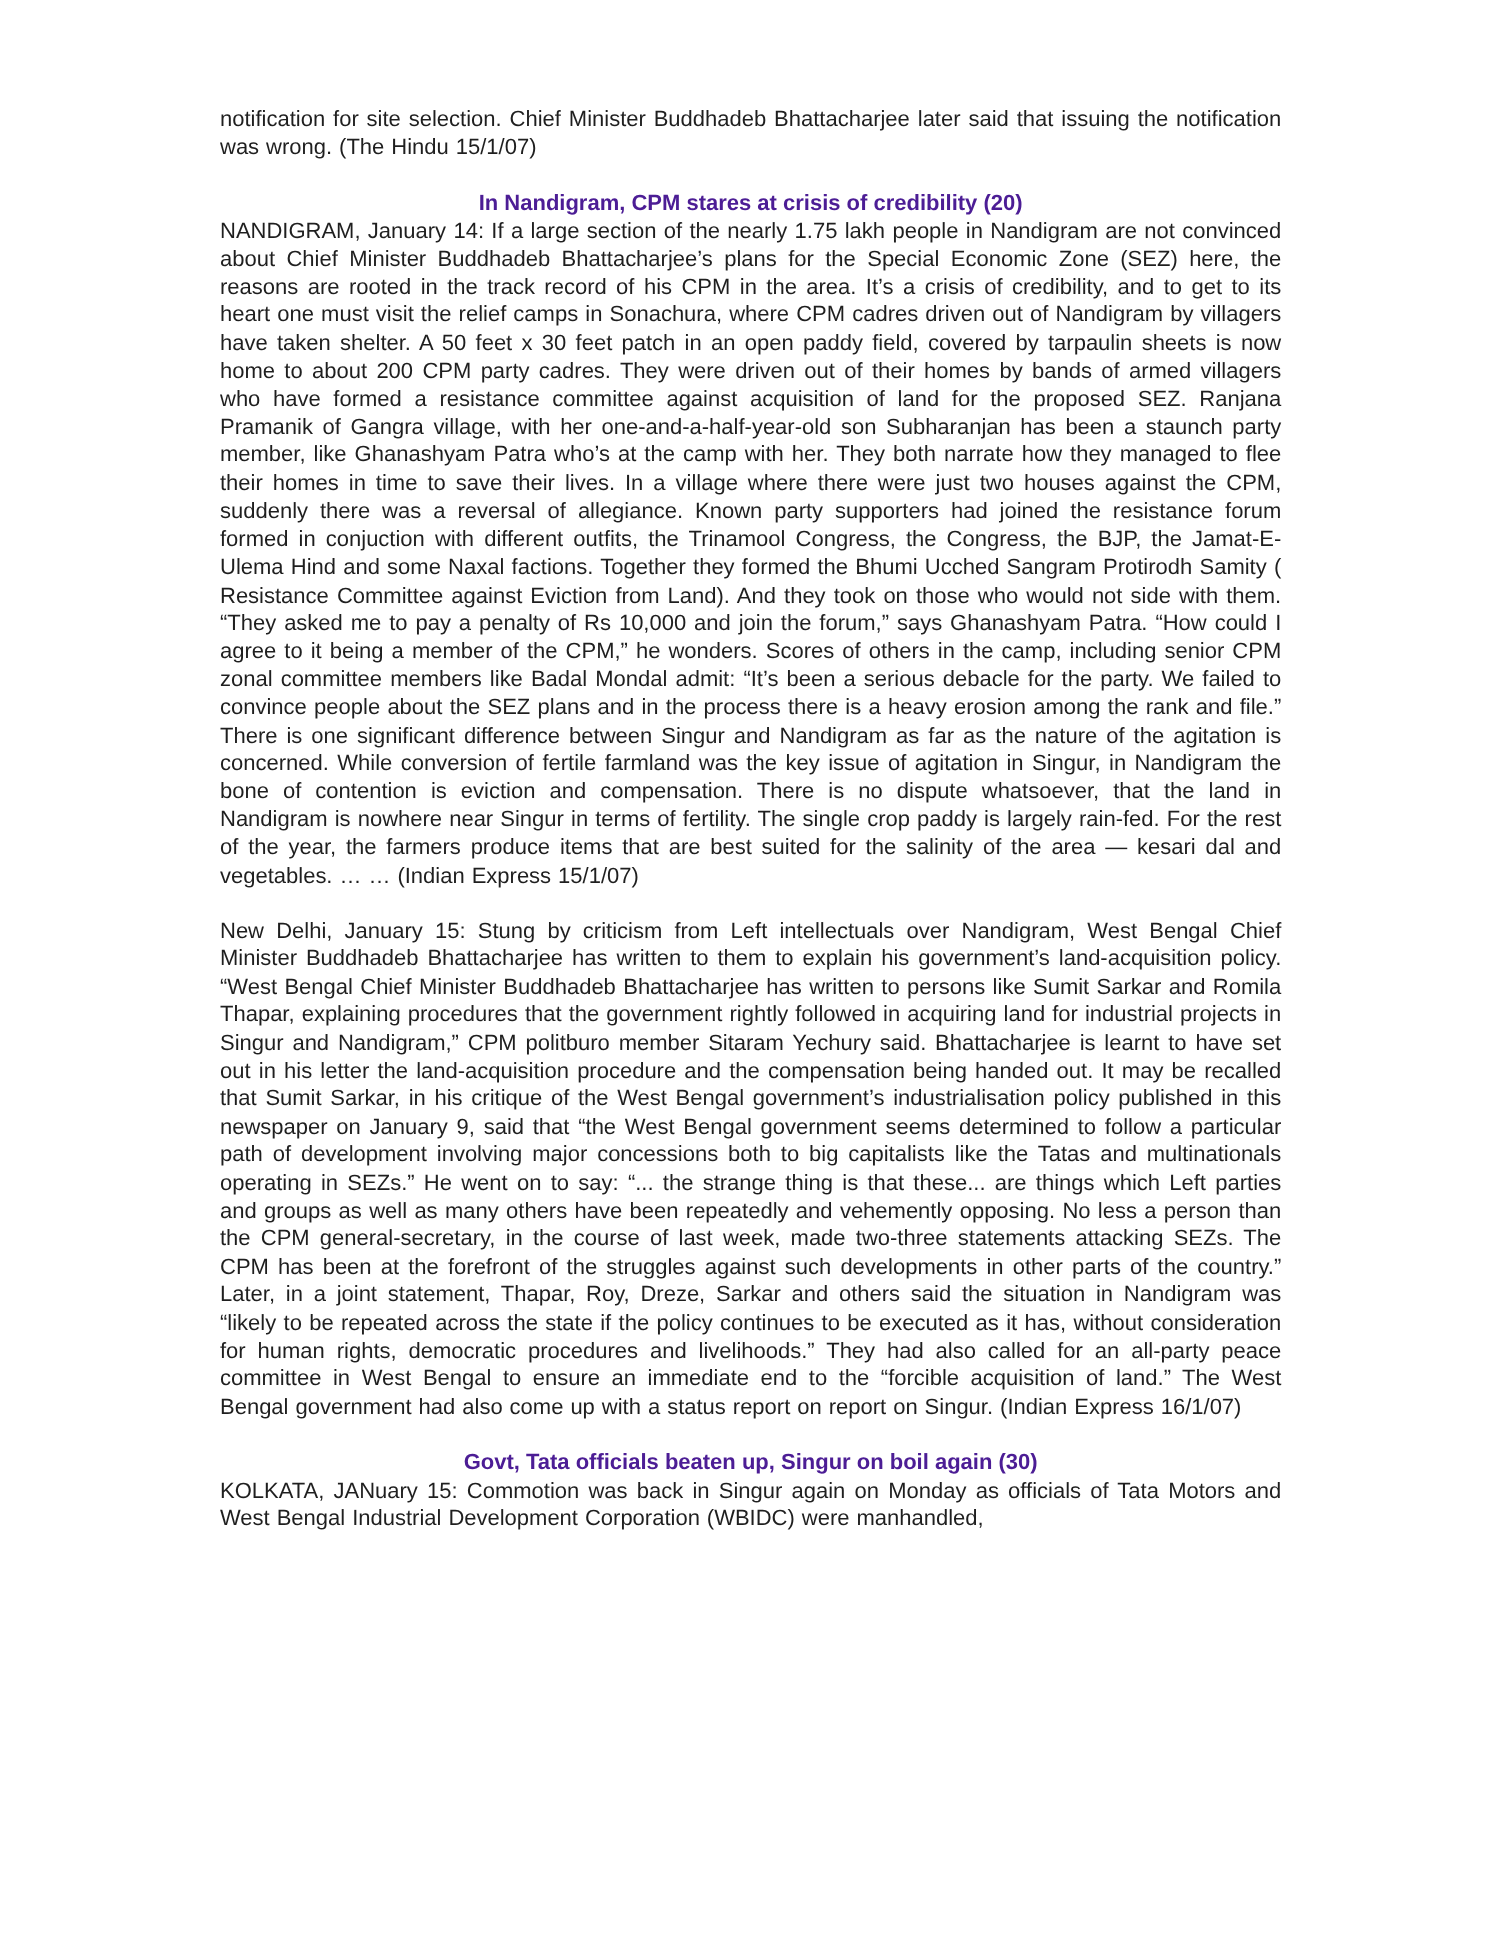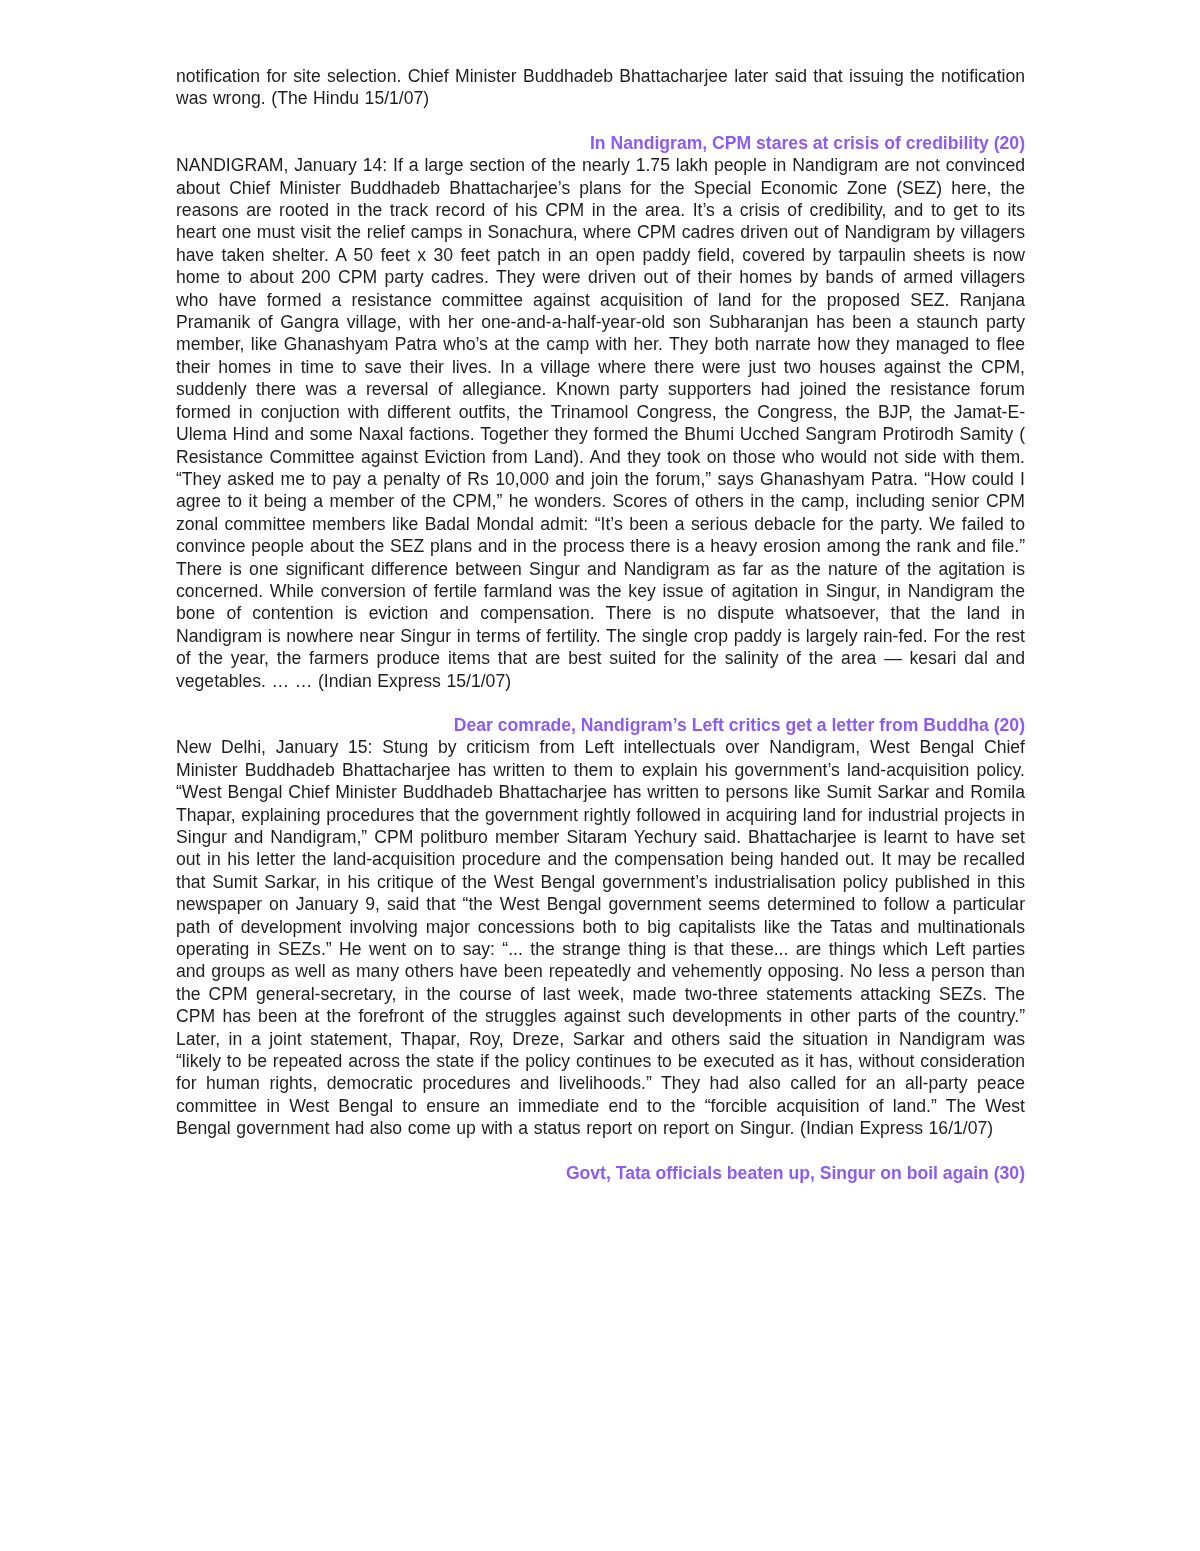--- a/index.html
+++ b/index.html
@@ -10,59 +10,59 @@
   body {
     width: 1200px;
     height: 1551px;
     overflow: hidden;
     position: relative;
   }
   .page {
     box-sizing: border-box;
     width: 1200px;
     height: 1551px;
-    padding: 65px 175px 0 176px;
+    padding: 84px 175px 0 176px;
     background: #ffffff;
     font-family: "Liberation Sans", "DejaVu Sans", sans-serif;
     font-size: 17.6px;
     line-height: 22.4px;
     color: #1f1f1f;
     text-align: justify;
   }
   .page p {
     margin: 0;
     text-align: justify;
     word-spacing: 0.04em;
   }
   .article {
     margin-top: 22px;
   }
   .article h2 {
     margin: 0;
     font-size: 17.6px;
     line-height: 22.4px;
     font-weight: bold;
-    color: #8b5cf6;
-    text-align: right;
+    color: #4c1d95;
+    text-align: center;
   }
 </style>
 </head>
 <body>
 
 <div class="page">
 
   <p>notification for site selection. Chief Minister Buddhadeb Bhattacharjee later said that issuing the notification was wrong. (The Hindu 15/1/07)</p>
 
   <section class="article">
     <h2>In Nandigram, CPM stares at crisis of credibility (20)</h2>
     <p>NANDIGRAM, January 14: If a large section of the nearly 1.75 lakh people in Nandigram are not convinced about Chief Minister Buddhadeb Bhattacharjee’s plans for the Special Economic Zone (SEZ) here, the reasons are rooted in the track record of his CPM in the area. It’s a crisis of credibility, and to get to its heart one must visit the relief camps in Sonachura, where CPM cadres driven out of Nandigram by villagers have taken shelter. A 50 feet x 30 feet patch in an open paddy field, covered by tarpaulin sheets is now home to about 200 CPM party cadres. They were driven out of their homes by bands of armed villagers who have formed a resistance committee against acquisition of land for the proposed SEZ. Ranjana Pramanik of Gangra village, with her one-and-a-half-year-old son Subharanjan has been a staunch party member, like Ghanashyam Patra who’s at the camp with her. They both narrate how they managed to flee their homes in time to save their lives. In a village where there were just two houses against the CPM, suddenly there was a reversal of allegiance. Known party supporters had joined the resistance forum formed in conjuction with different outfits, the Trinamool Congress, the Congress, the BJP, the Jamat-E-Ulema Hind and some Naxal factions. Together they formed the Bhumi Ucched Sangram Protirodh Samity ( Resistance Committee against Eviction from Land). And they took on those who would not side with them. “They asked me to pay a penalty of Rs 10,000 and join the forum,” says Ghanashyam Patra. “How could I agree to it being a member of the CPM,” he wonders. Scores of others in the camp, including senior CPM zonal committee members like Badal Mondal admit: “It’s been a serious debacle for the party. We failed to convince people about the SEZ plans and in the process there is a heavy erosion among the rank and file.” There is one significant difference between Singur and Nandigram as far as the nature of the agitation is concerned. While conversion of fertile farmland was the key issue of agitation in Singur, in Nandigram the bone of contention is eviction and compensation. There is no dispute whatsoever, that the land in Nandigram is nowhere near Singur in terms of fertility. The single crop paddy is largely rain-fed. For the rest of the year, the farmers produce items that are best suited for the salinity of the area — kesari dal and vegetables. … … (Indian Express 15/1/07)</p>
   </section>
 
   <section class="article">
-    <h2>Dear comrade, Nandigram’s Left critics get a letter from Buddha (20)</h2>
     <p>New Delhi, January 15: Stung by criticism from Left intellectuals over Nandigram, West Bengal Chief Minister Buddhadeb Bhattacharjee has written to them to explain his government’s land-acquisition policy. “West Bengal Chief Minister Buddhadeb Bhattacharjee has written to persons like Sumit Sarkar and Romila Thapar, explaining procedures that the government rightly followed in acquiring land for industrial projects in Singur and Nandigram,” CPM politburo member Sitaram Yechury said. Bhattacharjee is learnt to have set out in his letter the land-acquisition procedure and the compensation being handed out. It may be recalled that Sumit Sarkar, in his critique of the West Bengal government’s industrialisation policy published in this newspaper on January 9, said that “the West Bengal government seems determined to follow a particular path of development involving major concessions both to big capitalists like the Tatas and multinationals operating in SEZs.” He went on to say: “... the strange thing is that these... are things which Left parties and groups as well as many others have been repeatedly and vehemently opposing. No less a person than the CPM general-secretary, in the course of last week, made two-three statements attacking SEZs. The CPM has been at the forefront of the struggles against such developments in other parts of the country.” Later, in a joint statement, Thapar, Roy, Dreze, Sarkar and others said the situation in Nandigram was “likely to be repeated across the state if the policy continues to be executed as it has, without consideration for human rights, democratic procedures and livelihoods.” They had also called for an all-party peace committee in West Bengal to ensure an immediate end to the “forcible acquisition of land.” The West Bengal government had also come up with a status report on report on Singur. (Indian Express 16/1/07)</p>
   </section>
 
   <section class="article">
     <h2>Govt, Tata officials beaten up, Singur on boil again (30)</h2>
+    <p>KOLKATA, JANuary 15: Commotion was back in Singur again on Monday as officials of Tata Motors and West Bengal Industrial Development Corporation (WBIDC) were manhandled,</p>
   </section>
 
 </div>
 
 </body></html>

